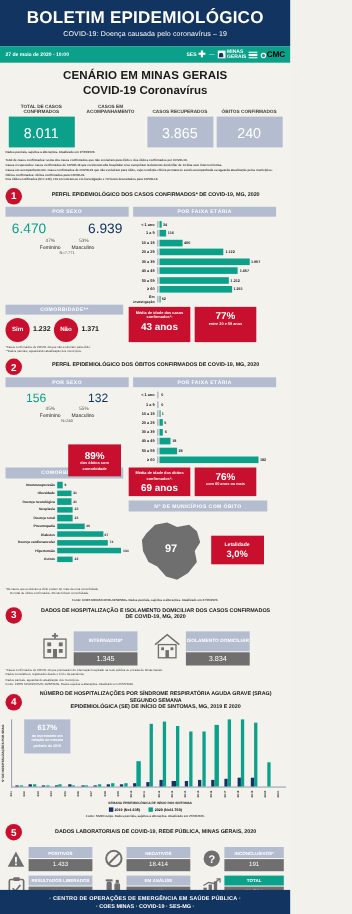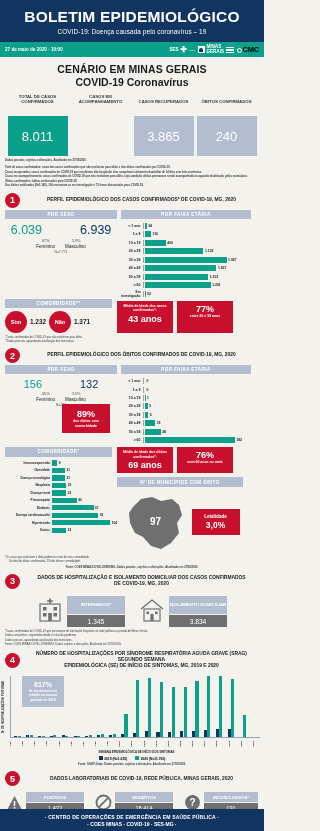--- a/index.html
+++ b/index.html
@@ -30,21 +30,21 @@
 
   
   .title { text-align:center; padding:6px 0 4px; }
   .title .t1 { font-size:10.5px; font-weight:bold; color:#1b1b1b; letter-spacing:.1px; }
   .title .t2 { font-size:10.5px; font-weight:bold; color:#1b1b1b; margin-top:1px;}
 
   
   .kpis { display:flex; justify-content:center; gap:3px; padding:1px 5px 0; }
   .kpi { width:60px; text-align:center; }
   .kpi .lbl { font-size:4.3px; font-weight:bold; color:#3a3a3a; line-height:1.25; height:11px; display:flex;align-items:flex-end;justify-content:center;text-align:center;}
-  .kpi .val { margin-top:12px; height:40px; display:flex; align-items:center; justify-content:center;
+  .kpi .val { margin-top:2px; height:28px; display:flex; align-items:center; justify-content:center;
               font-size:13px; color:#fff; font-weight:normal; }
   .kpi.green .val { background:#0aa08a; }
   .kpi.grey .val { background:#b4bdd0; }
 
   .fineprint { font-size:2.7px; color:#3b3b3b; line-height:1.55; padding:3px 5px 0; }
   .fineprint .b { font-weight:bold; }
   .fineprint p { margin-bottom:.4px; }
   .fp-gap { margin-top:2.5px; }
 
   
@@ -229,21 +229,21 @@
     <div class="st">PERFIL EPIDEMIOLÓGICO DOS CASOS CONFIRMADOS* DE COVID-19, MG, 2020</div>
   </div>
   <div class="bandrow">
     <div class="band col-l">POR SEXO</div>
     <div class="band col-r">POR FAIXA ETÁRIA</div>
   </div>
 
   <div class="flexrow">
     <div class="sexwrap">
       <div class="sexrow">
-        <span class="sexnum f">6.039</span>
+        <span class="sexnum f">6.470</span>
         <span class="person f"><span class="head"></span><span class="body"></span></span>
         <span class="person m"><span class="head"></span><span class="body"></span></span>
         <span class="sexnum m">6.939</span>
       </div>
       <div class="pctrow">
         <span>47%</span>
         <span>53%</span>
       </div>
       <div class="sexlbl">
         <span>Feminino</span>

